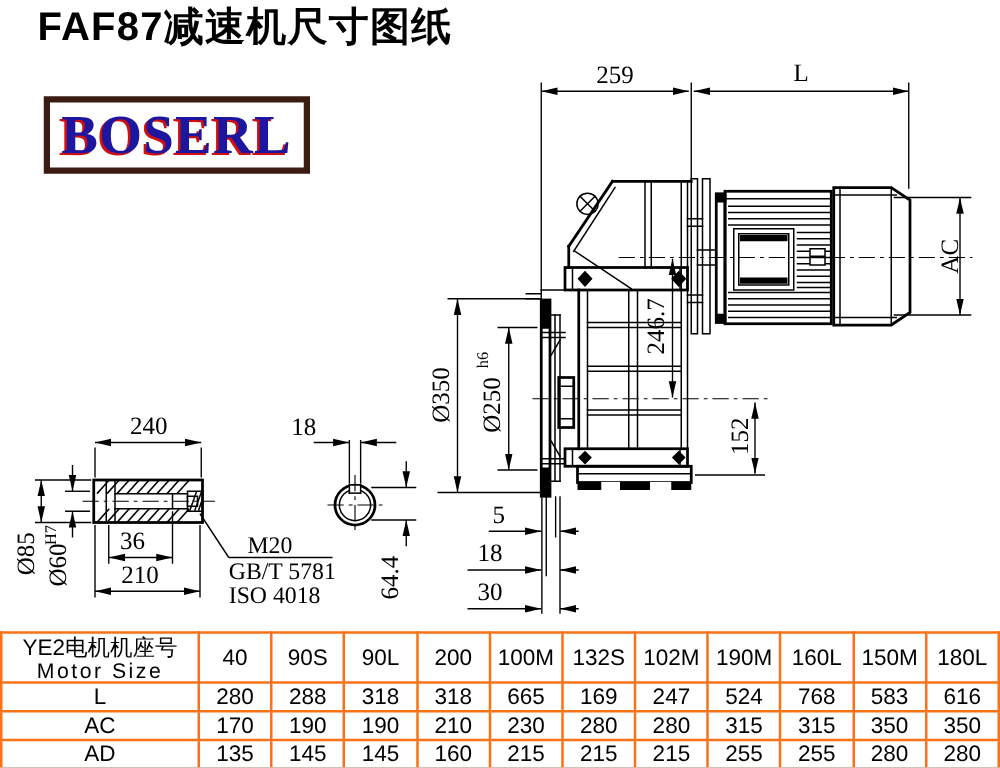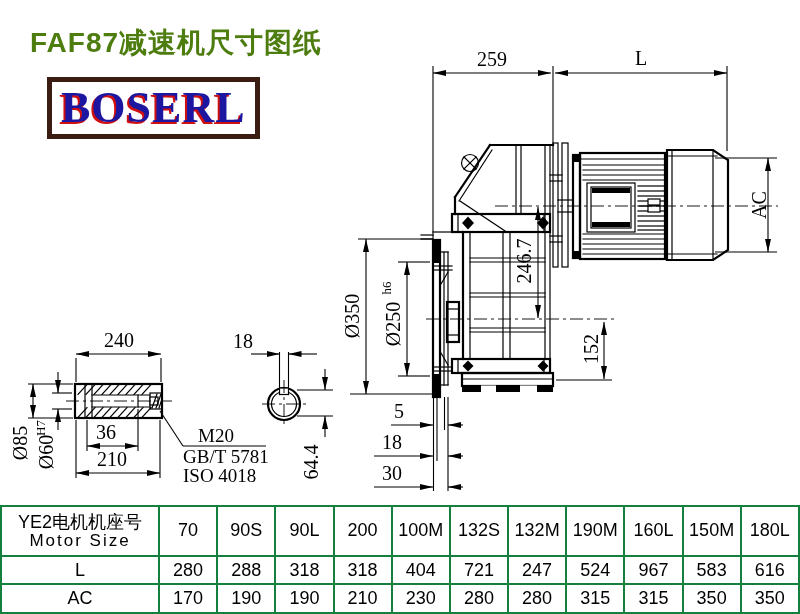--- a/index.html
+++ b/index.html
@@ -1,36 +1,36 @@
 <!DOCTYPE html>
 <html><head>
 <meta charset="utf-8">
 <style>
   html,body{margin:0;padding:0;background:#888;}
   .screen{position:relative;width:800px;height:614px;background:#ffffff;overflow:hidden;
           font-family:"Liberation Sans",sans-serif;}
-  .title{position:absolute;left:30px;top:24px;font-size:28px;font-weight:700;color:#4d7c0f;
+  .title{position:absolute;left:30px;top:0;font-size:32px;font-weight:700;color:#000000;
          letter-spacing:1px;white-space:nowrap;}
-  .logo{position:absolute;left:47px;top:77px;border:5px solid #3a1c12;background:#fff;
+  .logo{position:absolute;left:35px;top:77px;border:5px solid #3a1c12;background:#fff;
         padding:0 9px;line-height:52px;height:52px;}
   .logo span{font-family:"Liberation Serif",serif;font-weight:700;font-size:44px;
         color:#1c16a0;letter-spacing:1px;text-shadow:-2px 2px 0 #d01010;}
   svg.draw{position:absolute;left:0;top:0;}
   svg.draw text{font-family:"Liberation Serif",serif;fill:#000;}
   .dt{font-size:20px;} .dts{font-size:13px;} .dtm{font-size:19px;}
   .o2{stroke:#000;stroke-width:2.2;fill:none;stroke-linecap:square;}
   .o1{stroke:#000;stroke-width:1.2;fill:none;stroke-linecap:square;}
   .dim{stroke:#000;stroke-width:1.1;fill:none;}
   .cl{stroke:#000;stroke-width:0.9;fill:none;stroke-dasharray:13 4 3 4;}
   .blk{fill:#000;stroke:none;}
   .wht{fill:#fff;stroke:#000;stroke-width:1.2;}
   .whtn{fill:#fff;stroke:none;}
   table.spec{position:absolute;left:0;top:505px;width:800px;height:109px;
         border-collapse:collapse;table-layout:fixed;background:#fff;}
-  table.spec th,table.spec td{border:2px solid #15803d;text-align:center;vertical-align:middle;
+  table.spec th,table.spec td{border:2px solid #f97316;text-align:center;vertical-align:middle;
         font-weight:normal;font-size:18px;color:#000;padding:0;}
   table.spec .c0{width:158px;}
   .hcn{font-size:18px;line-height:20px;}
   .hen{font-size:17px;letter-spacing:2px;line-height:17px;}
   .hrow{height:40px;} .drow{height:23px;}
 </style>
 </head>
 <body>
 
 <div class="screen">
@@ -357,56 +357,70 @@
         <col>
         <col>
         <col>
     </colgroup>
     <tbody>
         <tr class="hrow">
       <th>
         <div class="hcn">YE2电机机座号</div>
         <div class="hen">Motor Size</div>
       </th>
-      <th>70</th>
+      <th>40</th>
       <th>90S</th>
       <th>90L</th>
       <th>200</th>
       <th>100M</th>
       <th>132S</th>
-      <th>132M</th>
+      <th>102M</th>
       <th>190M</th>
       <th>160L</th>
       <th>150M</th>
       <th>180L</th>
     </tr>
     <tr class="drow">
       <th>L</th>
       <td>280</td>
       <td>288</td>
       <td>318</td>
       <td>318</td>
-      <td>404</td>
-      <td>721</td>
+      <td>665</td>
+      <td>169</td>
       <td>247</td>
       <td>524</td>
-      <td>967</td>
+      <td>768</td>
       <td>583</td>
       <td>616</td>
     </tr>
     <tr class="drow">
       <th>AC</th>
       <td>170</td>
       <td>190</td>
       <td>190</td>
       <td>210</td>
       <td>230</td>
       <td>280</td>
       <td>280</td>
       <td>315</td>
       <td>315</td>
       <td>350</td>
       <td>350</td>
     </tr>
+    <tr class="drow">
+      <th>AD</th>
+      <td>135</td>
+      <td>145</td>
+      <td>145</td>
+      <td>160</td>
+      <td>215</td>
+      <td>215</td>
+      <td>215</td>
+      <td>255</td>
+      <td>255</td>
+      <td>280</td>
+      <td>280</td>
+    </tr>
   </tbody>
     </table>
 
 </div>
 
 </body></html>

